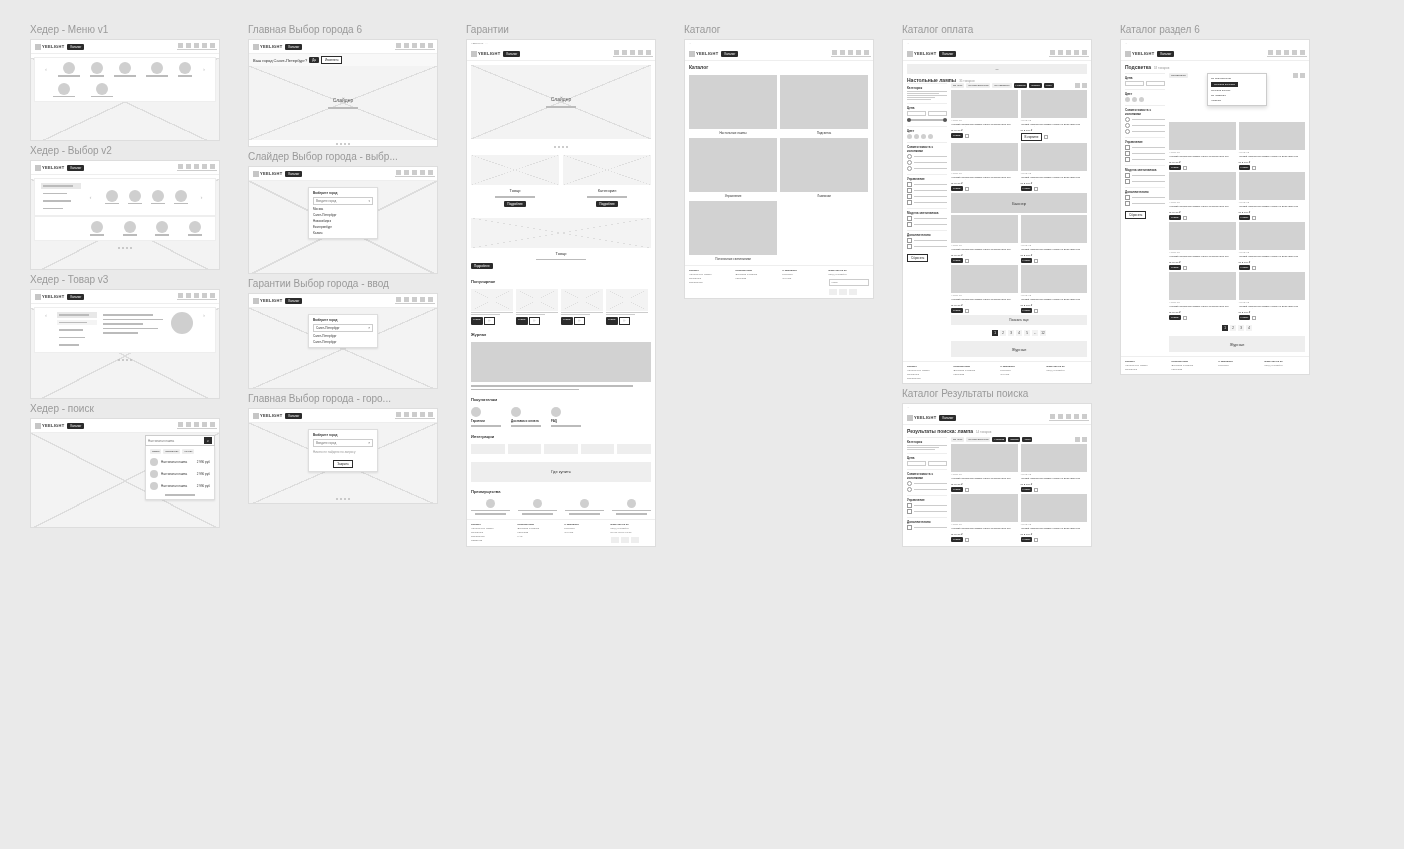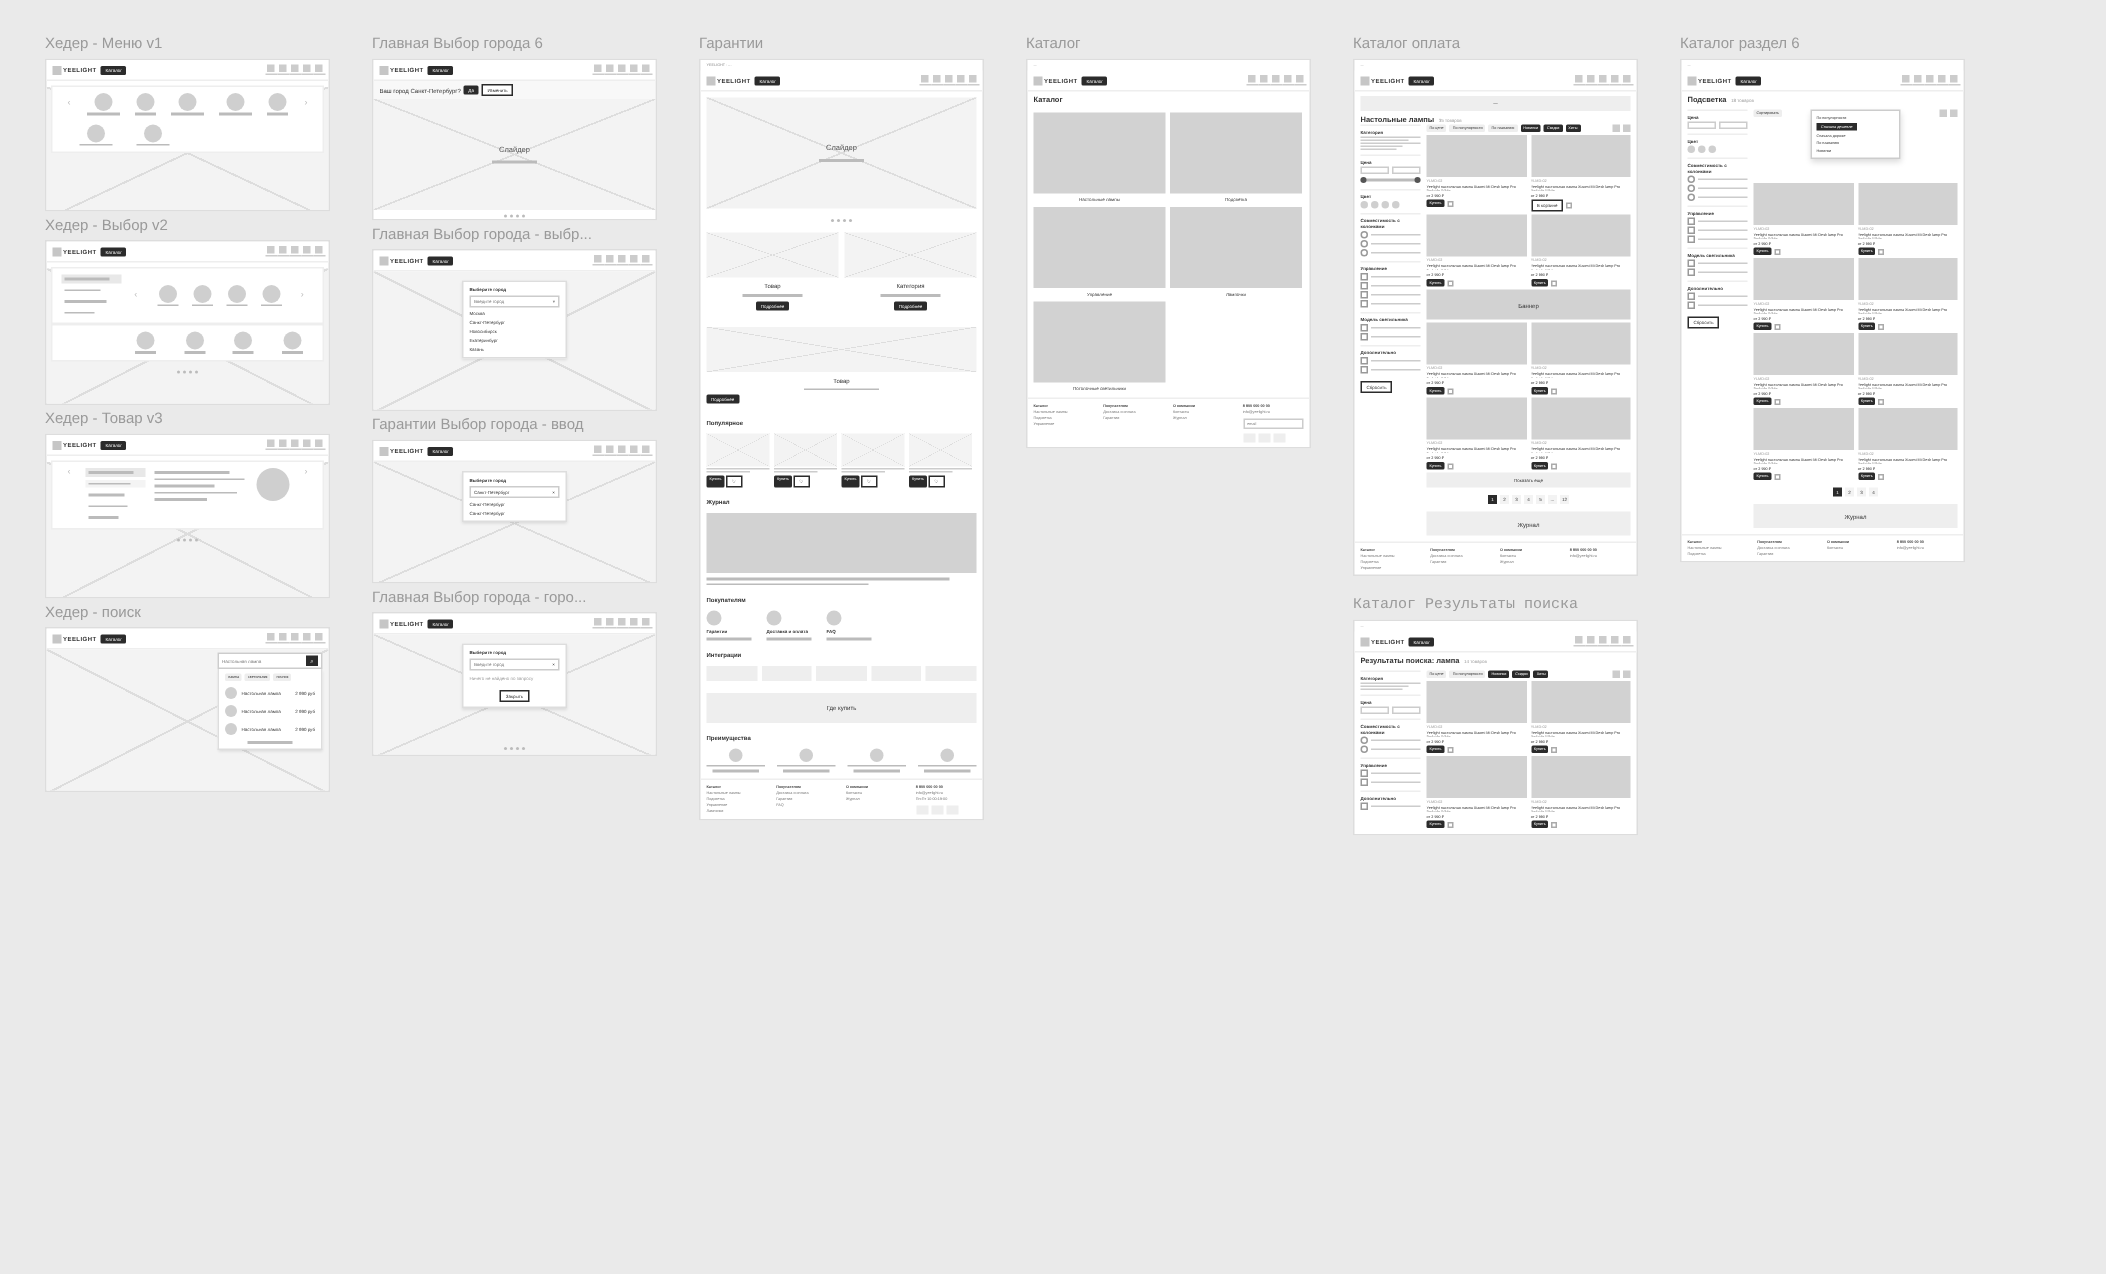--- a/index.html
+++ b/index.html
@@ -479,21 +479,21 @@
       <div class="line" style="width:30px;margin-top:3px;"></div>
     </div>
     <div class="dots">
           <span></span>
           <span></span>
           <span></span>
           <span></span>
         </div>
   </div>
 
-  <div class="title">Главная Выбор города - выбр...</div>
+  <div class="title">Слайдер Выбор города - выбр...</div>
   <div class="frame" style="height:108px;">
     <div class="hdr">
           <div class="logo">
             <div class="mark"></div>
             <span class="txt">YEELIGHT</span>
           </div>
           <span class="btn">Каталог</span>
       <div class="iconset">
             <div class="ic">
               <div></div>
@@ -1181,21 +1181,21 @@
             <span>Контакты</span>
             <span>Журнал</span>
           </div>
       <div class="fc">
             <span class="fh">8 800 000 00 00</span>
             <span>info@yeelight.ru</span>
           </div>
     </div>
   </div>
 
-  <div class="title" style="margin-top:14px;font-family:Liberation Mono, monospace;">Каталог Результаты поиска</div>
+  <div class="title" style="margin-top:4px;">Каталог Результаты поиска</div>
   <div class="frame" style="width:190px;">
     <div class="crumbs">...</div>
     <div class="hdr">
           <div class="logo">
             <div class="mark"></div>
             <span class="txt">YEELIGHT</span>
           </div>
           <span class="btn">Каталог</span>
       <div class="iconset">
             <div class="ic">

